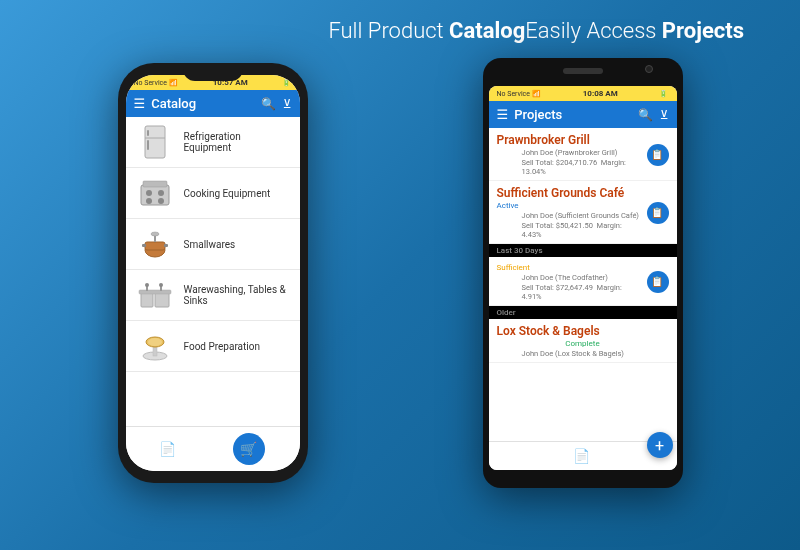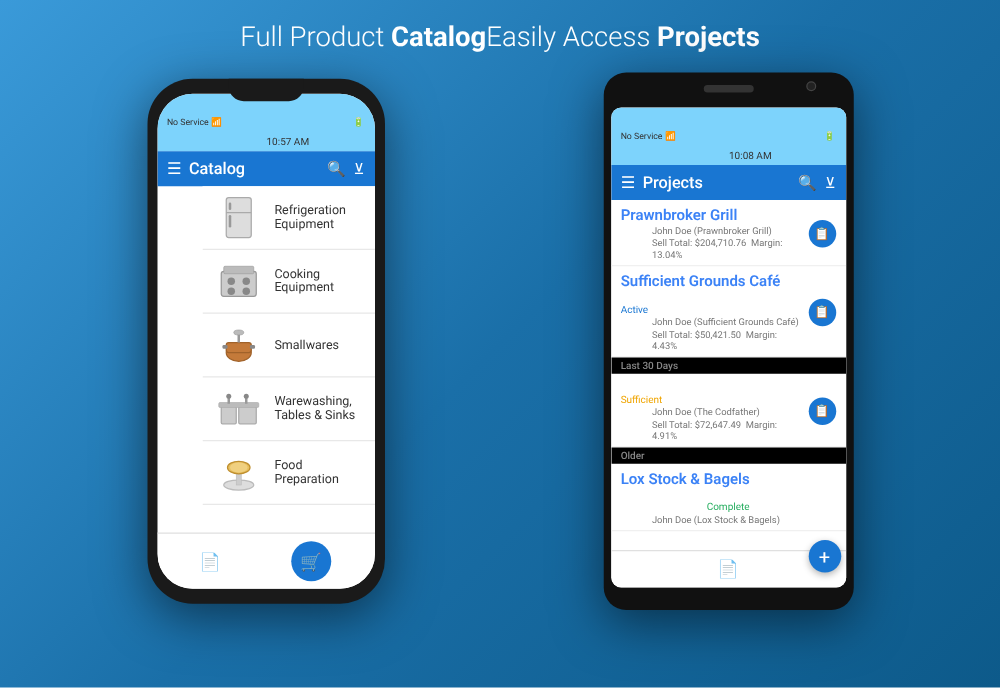--- a/index.html
+++ b/index.html
@@ -10,22 +10,22 @@
       font-family: -apple-system, BlinkMacSystemFont, 'Segoe UI', Roboto, sans-serif;
       display: flex;
       flex-direction: column;
       align-items: center;
       overflow: hidden;
     }
 
     .header-row {
       display: flex;
       width: 100%;
-      justify-content: center;
-      padding: 18px 41px 10px;
+      justify-content: flex-end;
+      padding: 18px 56px 10px;
     }
 
     .section-title {
       font-size: 22px;
       color: white;
       font-weight: 300;
       text-align: center;
     }
     .section-title strong {
       font-weight: 700;
@@ -119,35 +119,34 @@
     }
 
     
     .status-bar {
       display: flex;
       justify-content: space-between;
       align-items: center;
       padding: 3px 8px;
       font-size: 8px;
       color: #333;
-      background: #7dd3fc;
+      background: #fde047;
       flex-shrink: 0;
     }
 
     .status-bar .signal-wifi {
       display: flex;
       align-items: center;
       gap: 2px;
       font-size: 7px;
     }
 
     .status-bar .time {
       font-size: 8px;
-      font-weight: 400;
-      margin-top: 31px;
+      font-weight: 700;
     }
 
     .status-bar .battery {
       display: flex;
       align-items: center;
       gap: 2px;
       font-size: 7px;
     }
 
     
@@ -177,21 +176,20 @@
       color: white;
       font-size: 12px;
       cursor: pointer;
     }
 
     
     .catalog-list {
       flex: 1;
       overflow: hidden;
       background: white;
-      margin-left: 36px;
     }
 
     .catalog-item {
       display: flex;
       align-items: center;
       padding: 6px 10px;
       border-bottom: 1px solid #e8e8e8;
       gap: 10px;
     }
 
@@ -262,27 +260,27 @@
       gap: 4px;
     }
 
     .project-item .proj-info {
       flex: 1;
     }
 
     .project-item .proj-name {
       font-size: 12px;
       font-weight: 600;
-      color: #3b82f6;
+      color: #c2410c;
     }
 
     .project-item .proj-status {
       font-size: 8px;
       color: #555;
-      margin-top: 11px;
+      margin-top: 1px;
     }
 
     .project-item .proj-status.active {
       color: #1976d2;
     }
 
     .project-item .proj-status.incomplete {
       color: #f0a500;
     }
 

